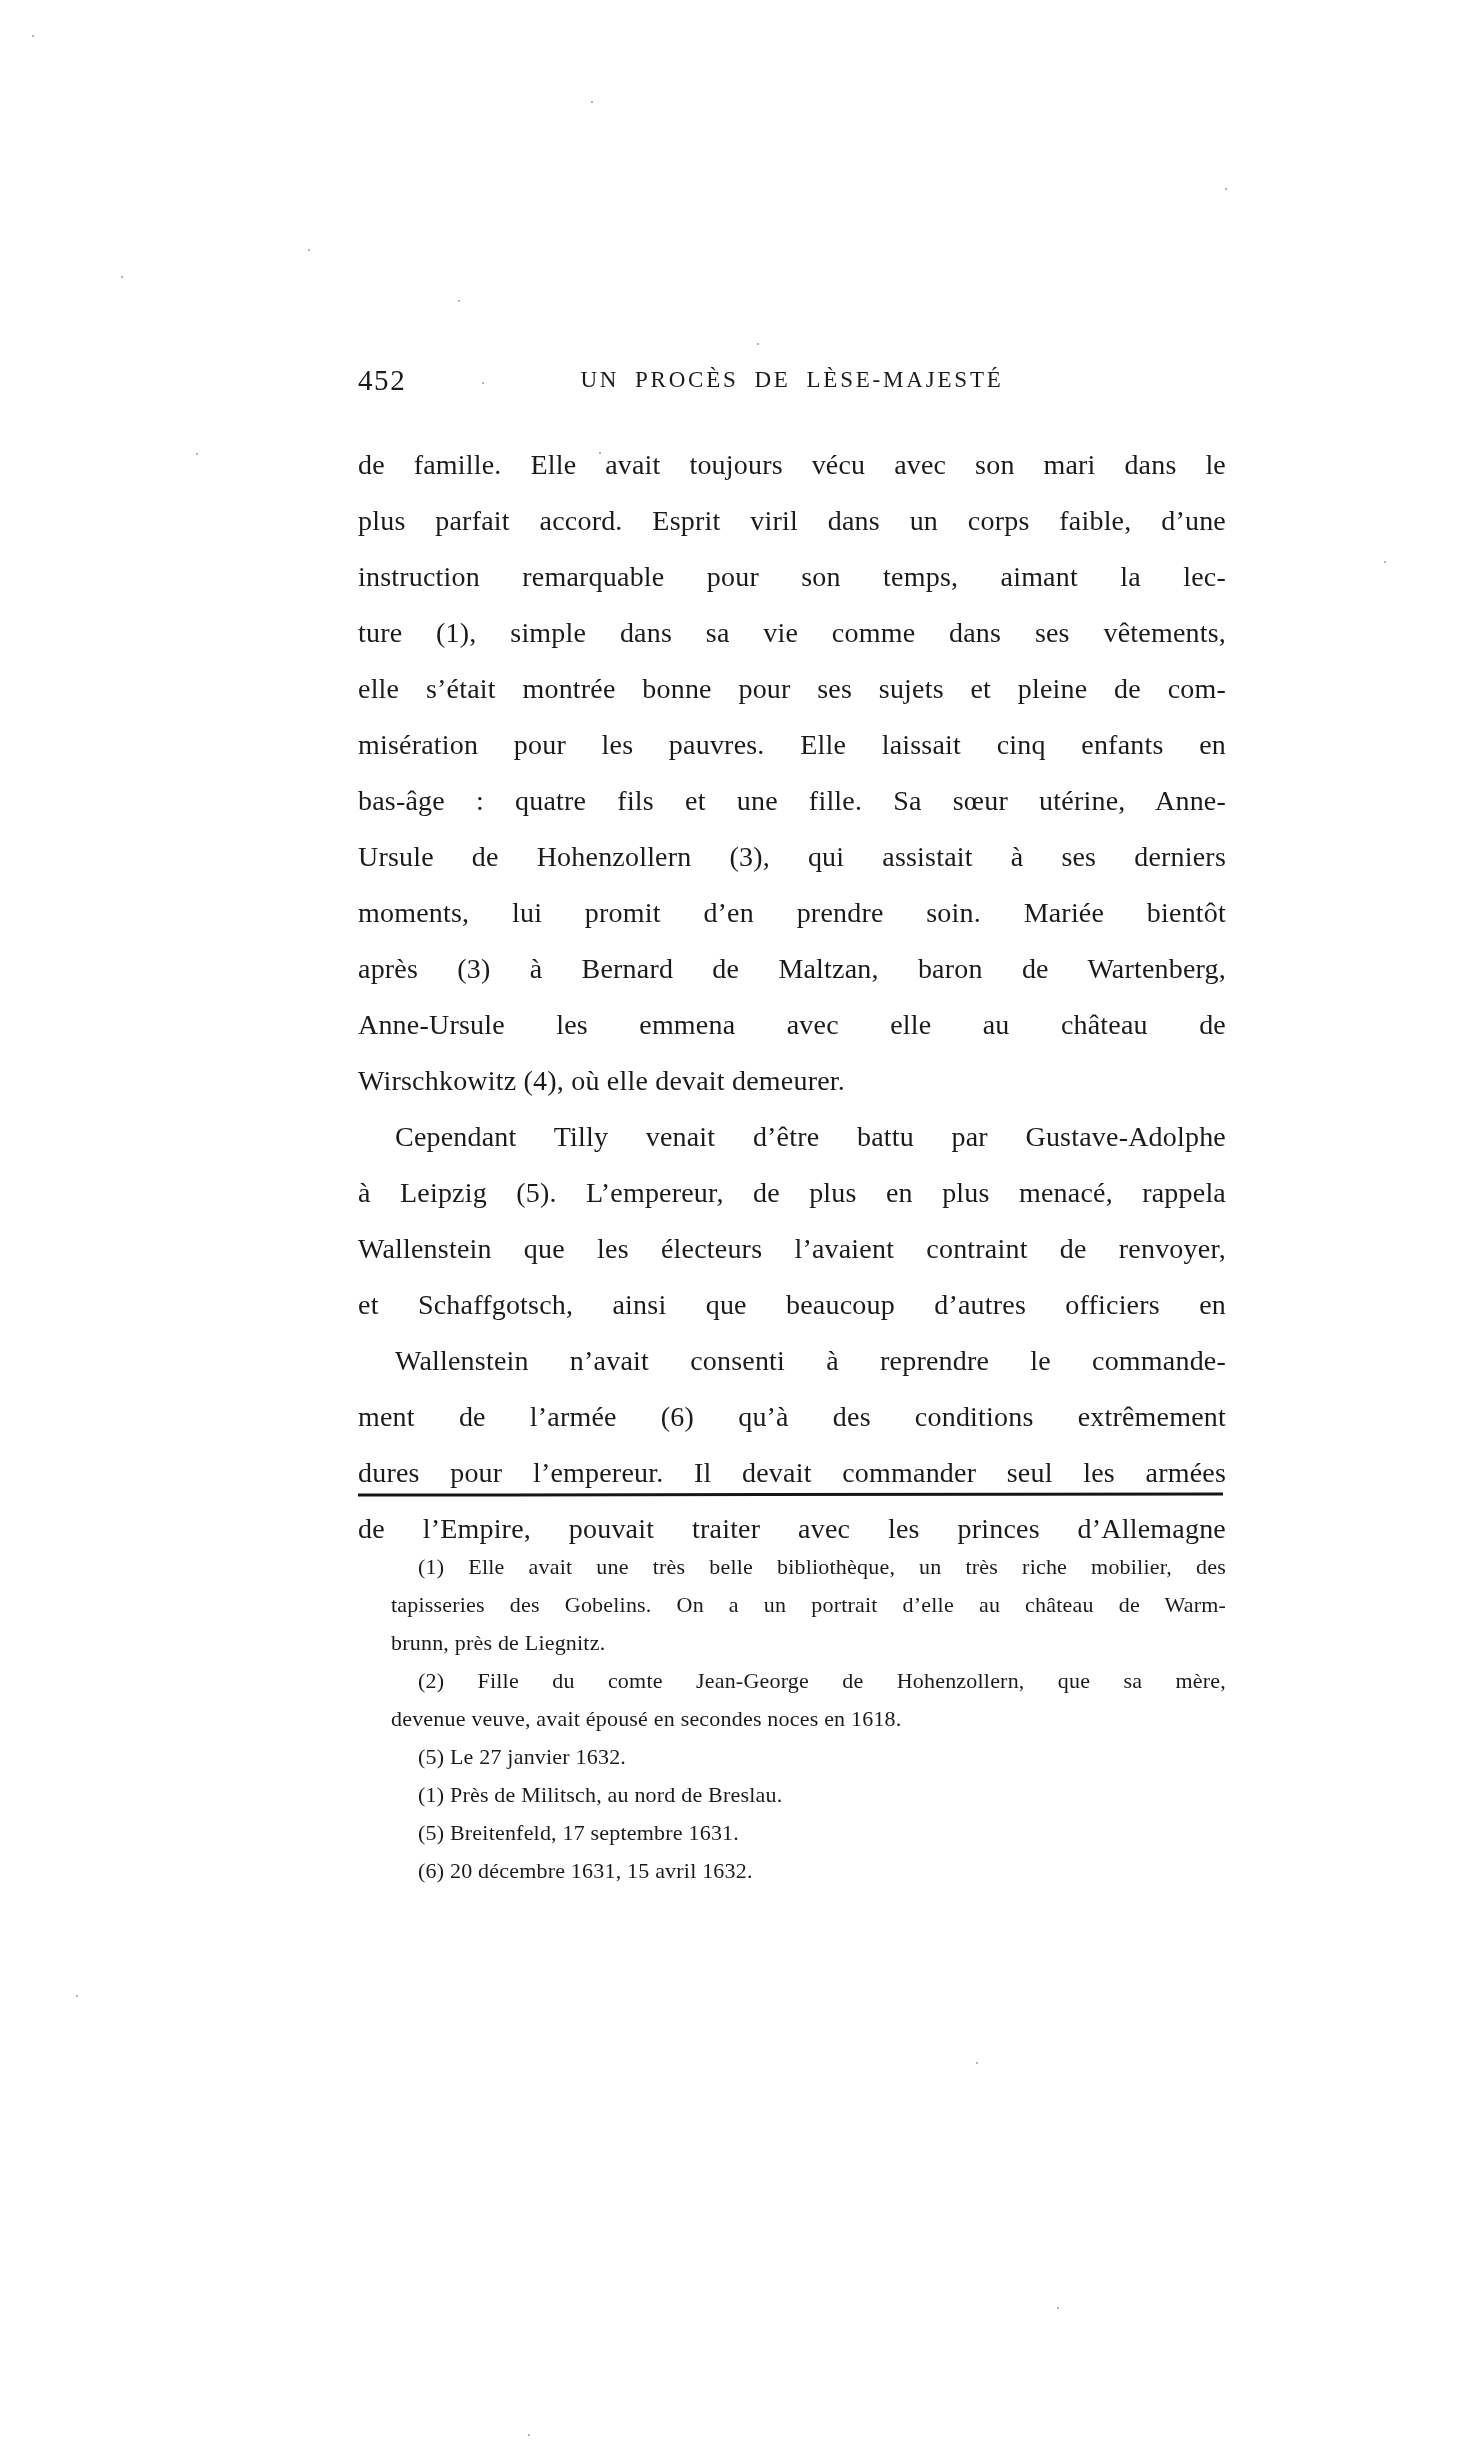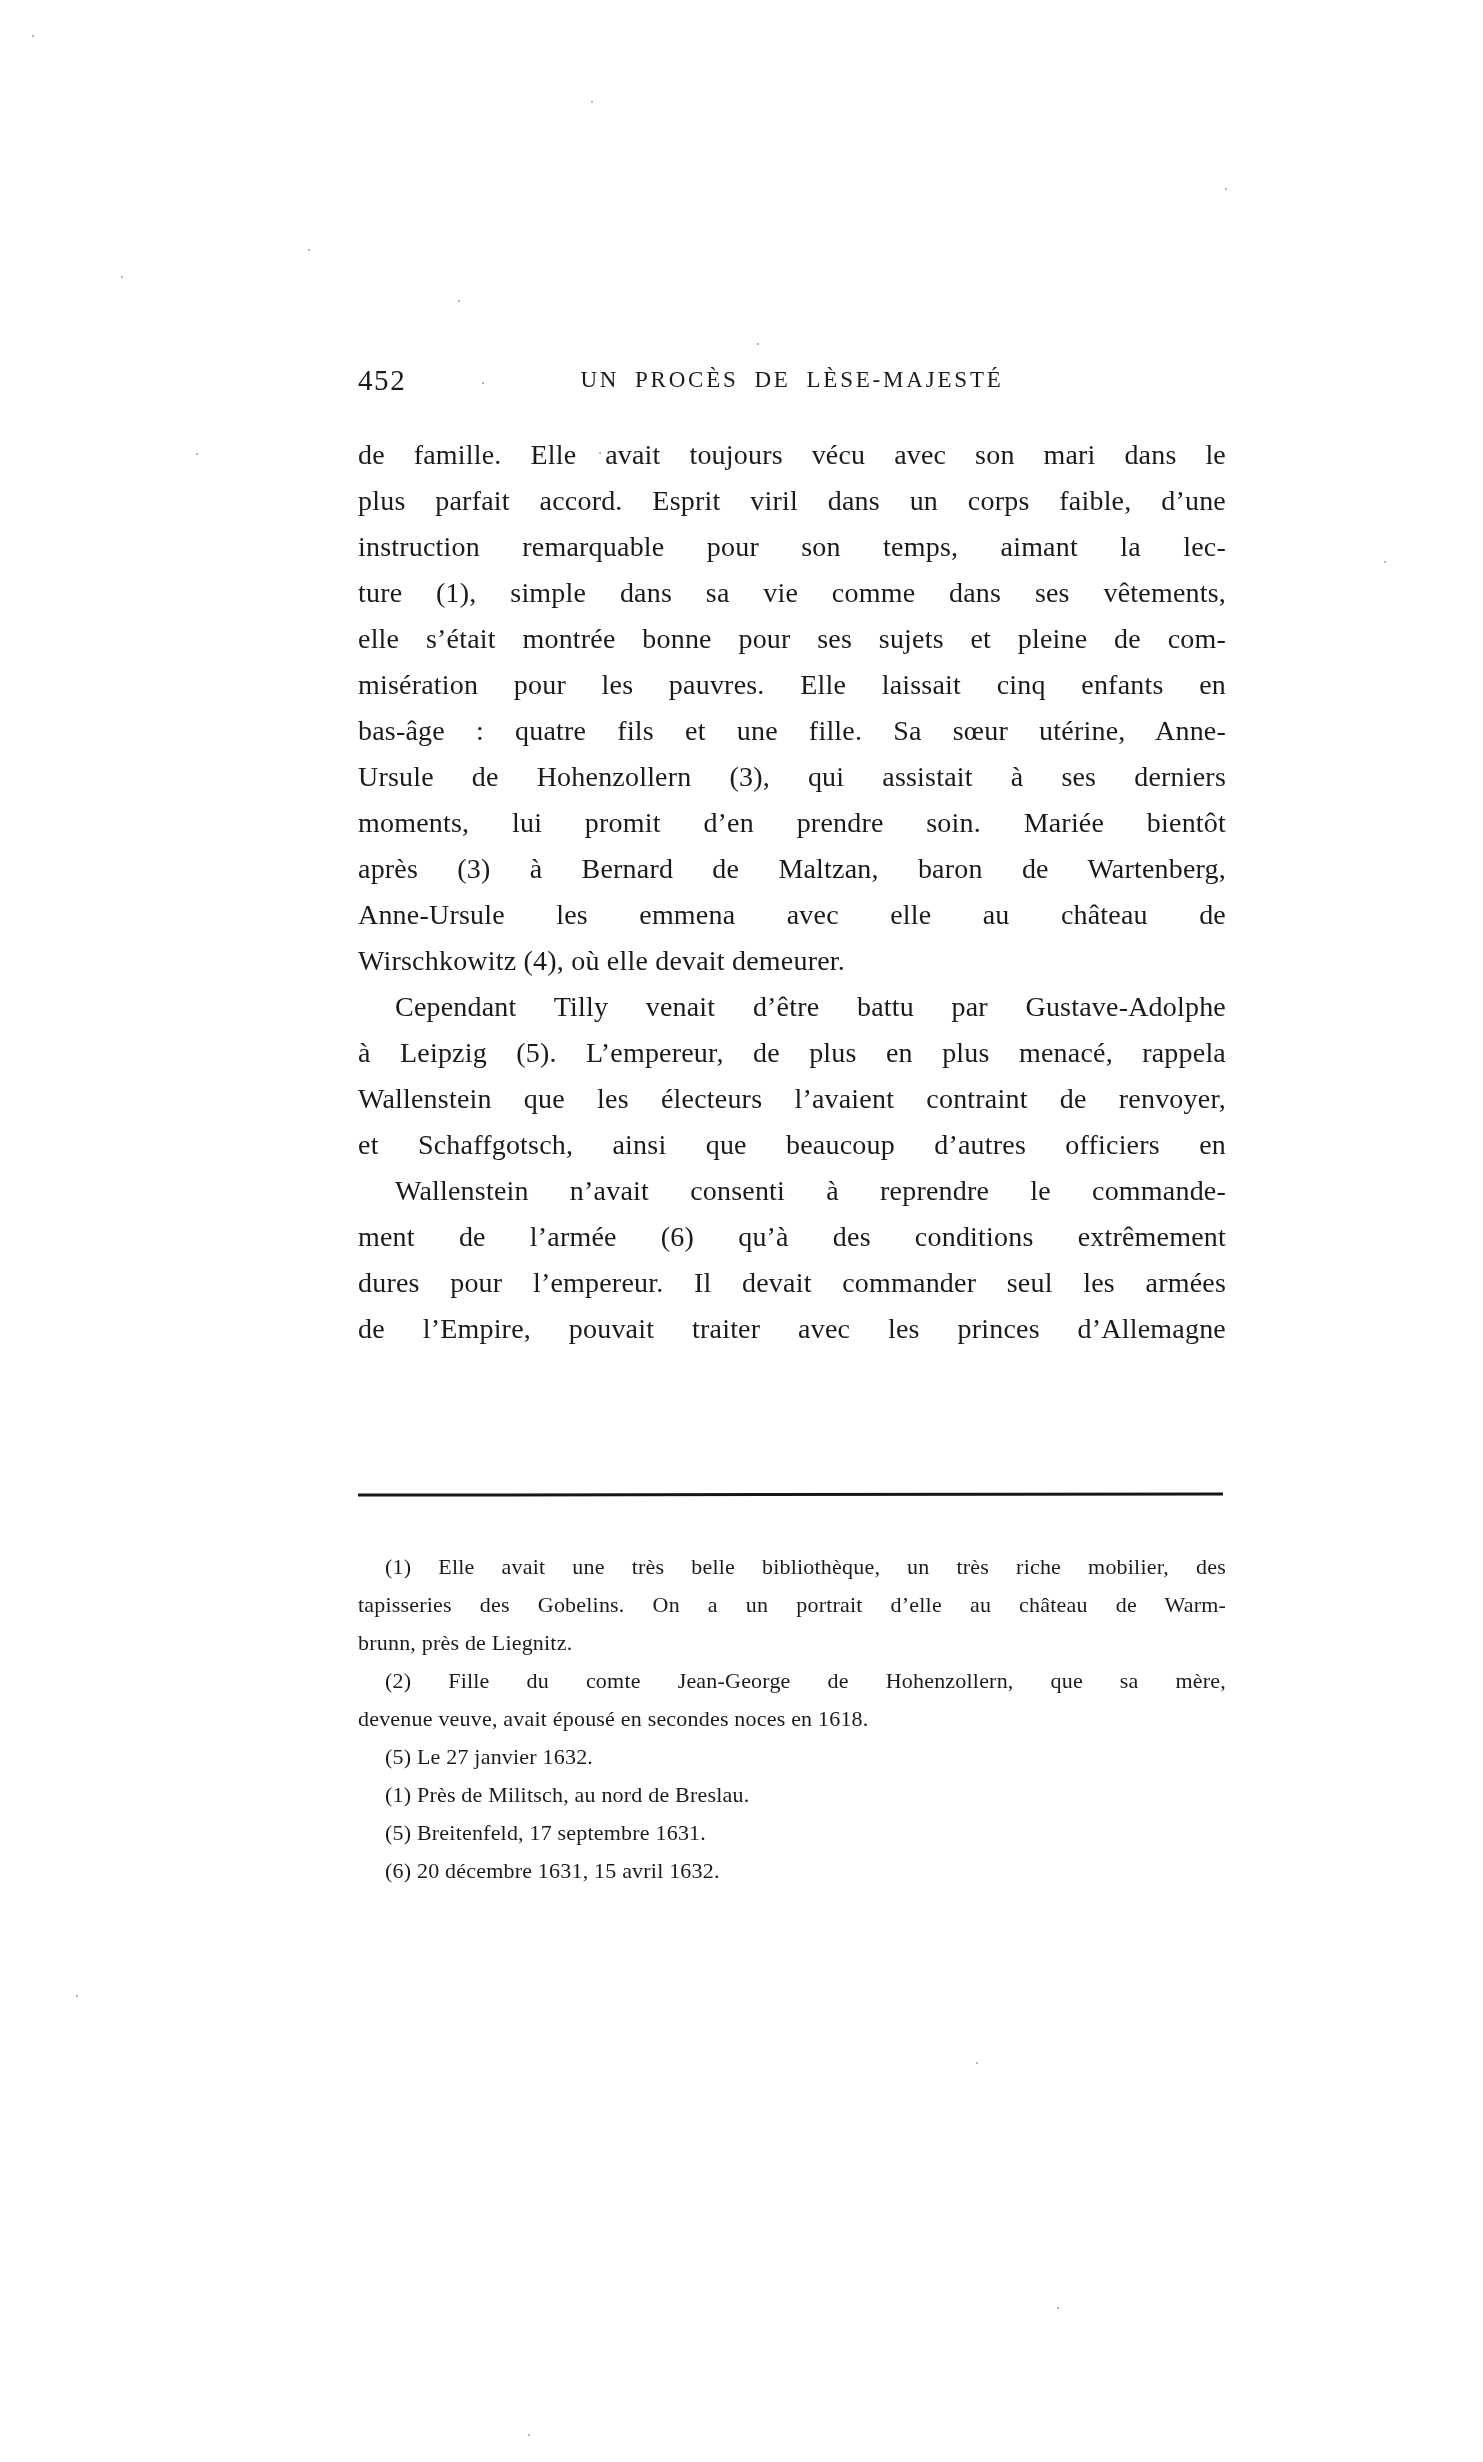--- a/index.html
+++ b/index.html
@@ -52,20 +52,21 @@
     top: 432px;
     left: 358px;
     width: 868px;
     font-size: 28px;
     line-height: 46px;
     letter-spacing: 0.2px;
   }
   .line {
     white-space: nowrap;
     text-align: left;
+    margin-top: 10px;
   }
   .line.j {
     white-space: normal;
     text-align: justify;
     text-align-last: justify;
   }
   .line.ind {
     text-indent: 37px;
   }
   
@@ -86,20 +87,21 @@
     top: 1548px;
     left: 358px;
     width: 868px;
     font-size: 22px;
     line-height: 38px;
     letter-spacing: 0.2px;
   }
   .fline {
     white-space: nowrap;
     text-align: left;
+    margin-left: 33px;
   }
   .fline.j {
     white-space: normal;
     text-align: justify;
     text-align-last: justify;
   }
   .fline.ind {
     text-indent: 27px;
   }
   

